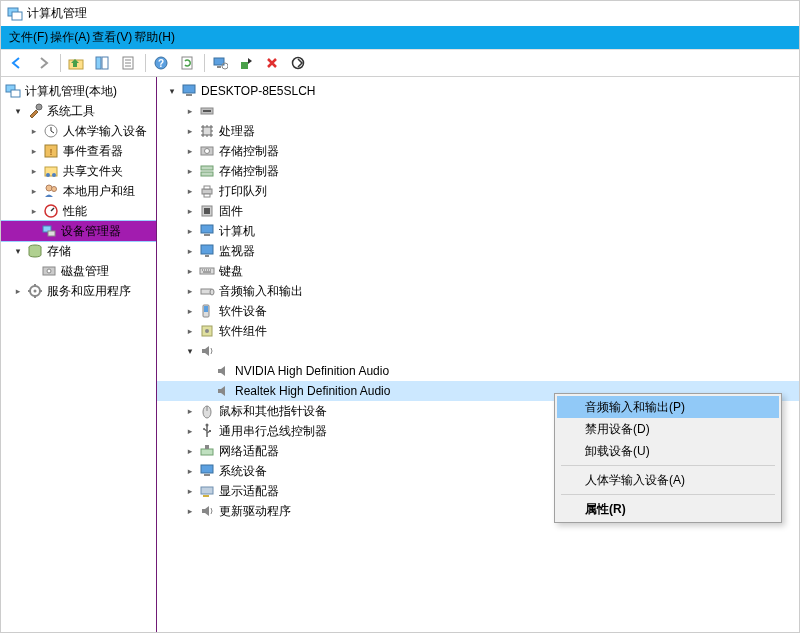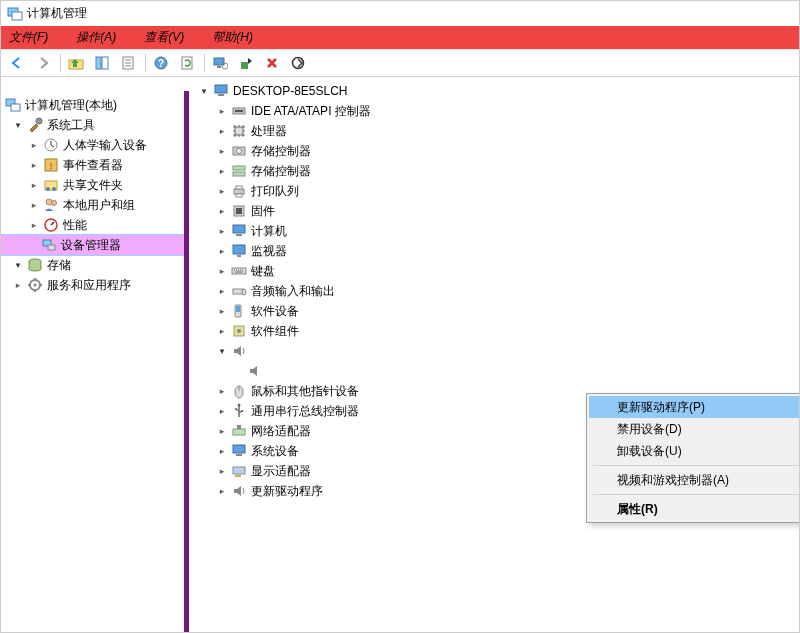--- a/index.html
+++ b/index.html
@@ -21,24 +21,23 @@
     background: #fff;
     gap: 4px;
   }
   .titlebar .win-icon {
     width: 16px; height: 16px;
     display: inline-flex;
     align-items: center; justify-content: center;
   }
   .menubar {
     display: flex;
-    gap: 28px;
+    gap: 2px;
     padding: 3px 8px;
-    background: #ef4444;
-    font-style: italic;
+    background: #0ea5e9;
   }
   .menubar span { cursor: default; }
   .toolbar {
     display: flex;
     align-items: center;
     padding: 2px 4px;
     border-top: 1px solid #e0e0e0;
     border-bottom: 1px solid #d0d0d0;
     gap: 0;
   }
@@ -52,25 +51,24 @@
   .sep {
     width: 1px; height: 18px;
     background: #ccc;
     margin: 0 3px;
   }
   .content {
     display: flex;
     height: calc(100% - 76px);
   }
   .left-pane {
-    width: 188px;
-    border-right: 5px solid #701a75;
+    width: 156px;
+    border-right: 1px solid #701a75;
     padding-top: 4px;
     overflow: hidden;
-    margin-top: 14px;
   }
   .right-pane {
     flex: 1;
     padding-top: 4px;
     position: relative;
     overflow: hidden;
   }
   .tree-row {
     display: flex;
     align-items: center;
@@ -91,21 +89,21 @@
   .expander.open { color: #333; }
   .ico {
     width: 16px; height: 16px;
     display: inline-flex;
     align-items: center; justify-content: center;
     margin-right: 4px;
     flex-shrink: 0;
   }
   .label { white-space: nowrap; }
   .selected {
-    background: #f0abfc;
+    background: #a21caf;
     outline: 1px solid #99d1ff;
     align-items: center;
   }
   .ctx-selected {
     background: #cce8ff;
   }
   .context-menu {
     position: absolute;
     left: 397px;
     top: 316px;
@@ -310,20 +308,29 @@
     <div class="tree-row" style="padding-left:10px">
       <span class="expander open">▾</span>
       <span class="ico">
           <svg width="16" height="16">
             <ellipse cx="8" cy="4" rx="6" ry="2" fill="#b0d090" stroke="#709050"></ellipse>
             <path d="M2 4 L2 12 A6 2 0 0 0 14 12 L14 4" fill="#b0d090" stroke="#709050"></path>
           </svg>
         </span>
       <span class="label">存储</span>
     </div>
+    <div class="tree-row" style="padding-left:40px">
+      <span class="ico">
+          <svg width="16" height="16">
+            <rect x="2" y="4" width="12" height="8" fill="#ccc" stroke="#888"></rect>
+            <circle cx="8" cy="8" r="2" fill="#fff" stroke="#888"></circle>
+          </svg>
+        </span>
+      <span class="label">磁盘管理</span>
+    </div>
     <div class="tree-row" style="padding-left:10px">
       <span class="expander">▸</span>
       <span class="ico">
           <svg width="16" height="16">
             <circle cx="8" cy="8" r="5" fill="none" stroke="#888" stroke-width="2"></circle>
             <circle cx="8" cy="8" r="1.5" fill="#888"></circle>
             <path d="M8 1 L8 4 M8 12 L8 15 M1 8 L4 8 M12 8 L15 8" stroke="#888" stroke-width="2"></path>
           </svg>
         </span>
       <span class="label">服务和应用程序</span>
@@ -343,21 +350,20 @@
     </div>
 
     <div class="tree-row" style="padding-left:26px">
         <span class="expander">▸</span>
         <span class="ico">
           <svg width="16" height="16">
             <rect x="2" y="5" width="12" height="6" fill="#c0c0c0" stroke="#888"></rect>
             <rect x="4" y="7" width="8" height="2" fill="#555"></rect>
           </svg>
         </span>
-        <span class="label">IDE ATA/ATAPI 控制器</span>
       </div>
 
     <div class="tree-row" style="padding-left:26px">
         <span class="expander">▸</span>
         <span class="ico">
           <svg width="16" height="16">
             <rect x="4" y="4" width="8" height="8" fill="#ddd" stroke="#666"></rect>
             <path d="M4 2v2M8 2v2M12 2v2M4 12v2M8 12v2M12 12v2M2 4h2M2 8h2M2 12h2M12 4h2M12 8h2M12 12h2" stroke="#666"></path>
           </svg>
         </span>
@@ -484,22 +490,31 @@
           </svg>
         </span>
       </div>
 
     <div class="tree-row" style="padding-left:58px">
         <span class="ico">
           <svg width="16" height="16">
             <path d="M3 6 L6 6 L10 3 L10 13 L6 10 L3 10 Z" fill="#888"></path>
           </svg>
         </span>
-      </div>
-
+        <span class="label">NVIDIA High Definition Audio</span>
+      </div>
+
+    <div class="tree-row ctx-selected" style="padding-left:58px">
+        <span class="ico">
+          <svg width="16" height="16">
+            <path d="M3 6 L6 6 L10 3 L10 13 L6 10 L3 10 Z" fill="#888"></path>
+          </svg>
+        </span>
+        <span class="label">Realtek High Definition Audio</span>
+      </div>
 
     <div class="tree-row" style="padding-left:26px">
         <span class="expander">▸</span>
         <span class="ico">
           <svg width="16" height="16">
             <ellipse cx="8" cy="9" rx="4" ry="6" fill="#ddd" stroke="#888"></ellipse>
             <line x1="8" y1="3" x2="8" y2="8" stroke="#888"></line>
           </svg>
         </span>
         <span class="label">鼠标和其他指针设备</span>
@@ -558,31 +573,31 @@
           <svg width="16" height="16">
             <path d="M3 6 L6 6 L10 3 L10 13 L6 10 L3 10 Z" fill="#888"></path>
             <path d="M12 5 Q14 8 12 11" stroke="#888" fill="none"></path>
           </svg>
         </span>
         <span class="label">更新驱动程序</span>
       </div>
 
     <div class="context-menu">
       <div class="ctx-item hover">
-          <span>更新驱动程序(P)</span>
+          <span>音频输入和输出(P)</span>
         </div>
       <div class="ctx-item">
           <span>禁用设备(D)</span>
         </div>
       <div class="ctx-item">
           <span>卸载设备(U)</span>
         </div>
       <div class="ctx-sep"></div>
       <div class="ctx-item">
-          <span>视频和游戏控制器(A)</span>
+          <span>人体学输入设备(A)</span>
         </div>
       <div class="ctx-sep"></div>
       <div class="ctx-item">
           <span style="font-weight:bold">属性(R)</span>
         </div>
     </div>
 
   </div>
 </div>
 

